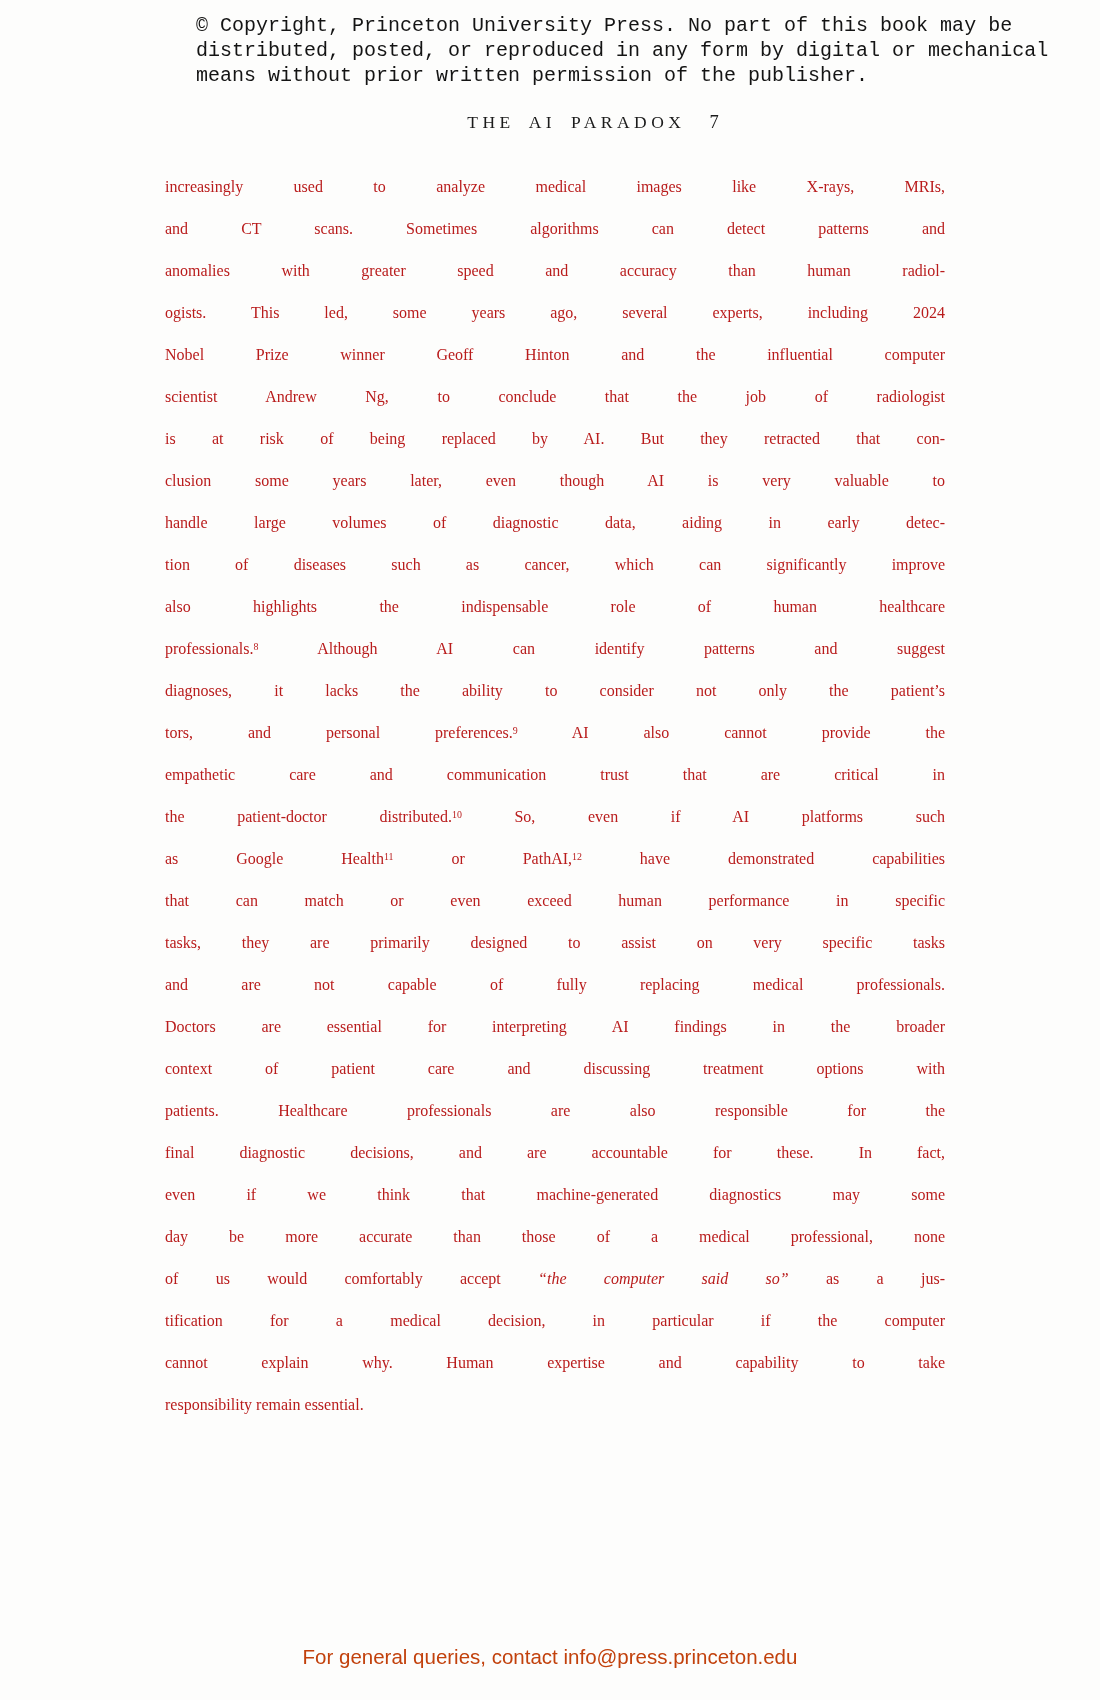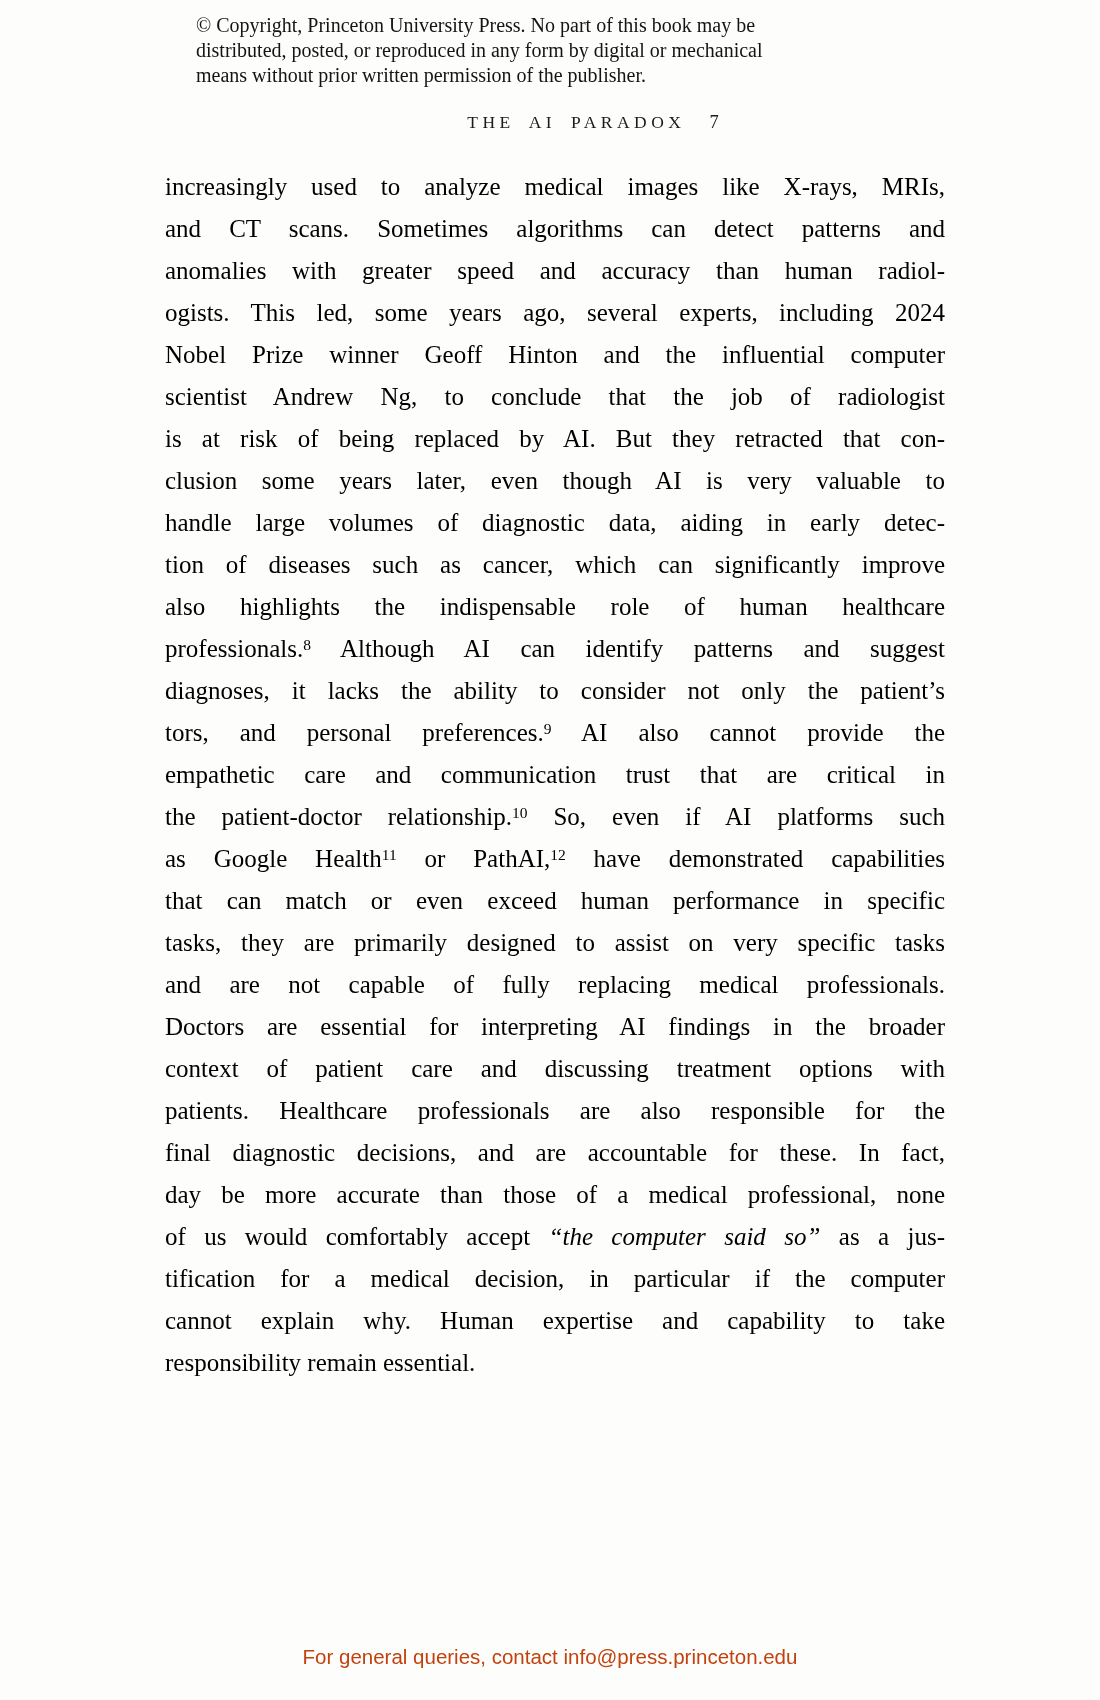--- a/index.html
+++ b/index.html
@@ -8,21 +8,21 @@
     width: 1100px;
     height: 1700px;
     background: #fdfdfc;
     overflow: hidden;
     color: #1c1c1c;
   }
   .copyright {
     position: absolute;
     left: 196px;
     top: 13px;
-    font-family: Liberation Serif, serif;
+    font-family: Liberation Mono, monospace;
     font-size: 20px;
     line-height: 25px;
     color: #141414;
     white-space: nowrap;
   }
   .runhead {
     position: absolute;
     top: 112px;
     left: 0;
     width: 100%;
@@ -40,23 +40,23 @@
     margin-left: 24px;
     letter-spacing: 0;
     font-size: 18.5px;
   }
   .bodytext {
     position: absolute;
     left: 165px;
     top: 166px;
     width: 780px;
     font-family: "Liberation Serif", serif;
-    font-size: 25px;
+    font-size: 16px;
     line-height: 42px;
-    color: #000000;
+    color: #b91c1c;
   }
   .bline {
     text-align: justify;
     text-align-last: justify;
   }
   .bline.last {
     text-align-last: left;
   }
   .bline sup {
     font-size: 0.62em;
@@ -104,29 +104,30 @@
       <div class="bline"><span>scientist Andrew Ng, to conclude that the job of radiologist</span></div>
       <div class="bline"><span>is at risk of being replaced by AI. But they retracted that con-</span></div>
       <div class="bline"><span>clusion some years later, even though AI is very valuable to</span></div>
       <div class="bline"><span>handle large volumes of diagnostic data, aiding in early detec-</span></div>
       <div class="bline"><span>tion of diseases such as cancer, which can significantly improve</span></div>
       <div class="bline"><span>also highlights the indispensable role of human healthcare</span></div>
       <div class="bline"><span>professionals.</span><sup>8</sup><span> Although AI can identify patterns and suggest</span></div>
       <div class="bline"><span>diagnoses, it lacks the ability to consider not only the patient’s</span></div>
       <div class="bline"><span>tors, and personal preferences.</span><sup>9</sup><span> AI also cannot provide the</span></div>
       <div class="bline"><span>empathetic care and communication trust that are critical in</span></div>
-      <div class="bline"><span>the patient-doctor relationship.</span><sup>10</sup><span> So, even if AI platforms such</span></div>
+      <div class="bline"><span>the patient-doctor distributed.</span><sup>10</sup><span> So, even if AI platforms such</span></div>
       <div class="bline"><span>as Google Health</span><sup>11</sup><span> or PathAI,</span><sup>12</sup><span> have demonstrated capabilities</span></div>
       <div class="bline"><span>that can match or even exceed human performance in specific</span></div>
       <div class="bline"><span>tasks, they are primarily designed to assist on very specific tasks</span></div>
       <div class="bline"><span>and are not capable of fully replacing medical professionals.</span></div>
       <div class="bline"><span>Doctors are essential for interpreting AI findings in the broader</span></div>
       <div class="bline"><span>context of patient care and discussing treatment options with</span></div>
       <div class="bline"><span>patients. Healthcare professionals are also responsible for the</span></div>
       <div class="bline"><span>final diagnostic decisions, and are accountable for these. In fact,</span></div>
+      <div class="bline"><span>even if we think that machine-generated diagnostics may some</span></div>
       <div class="bline"><span>day be more accurate than those of a medical professional, none</span></div>
       <div class="bline"><span>of us would comfortably accept </span><span class="em">“the computer said so”</span><span> as a jus-</span></div>
       <div class="bline"><span>tification for a medical decision, in particular if the computer</span></div>
       <div class="bline"><span>cannot explain why. Human expertise and capability to take</span></div>
       <div class="bline last"><span>responsibility remain essential.</span></div>
     </div>
 
   <div class="footer">For general queries, contact info@press.princeton.edu</div>
 
 </div>

